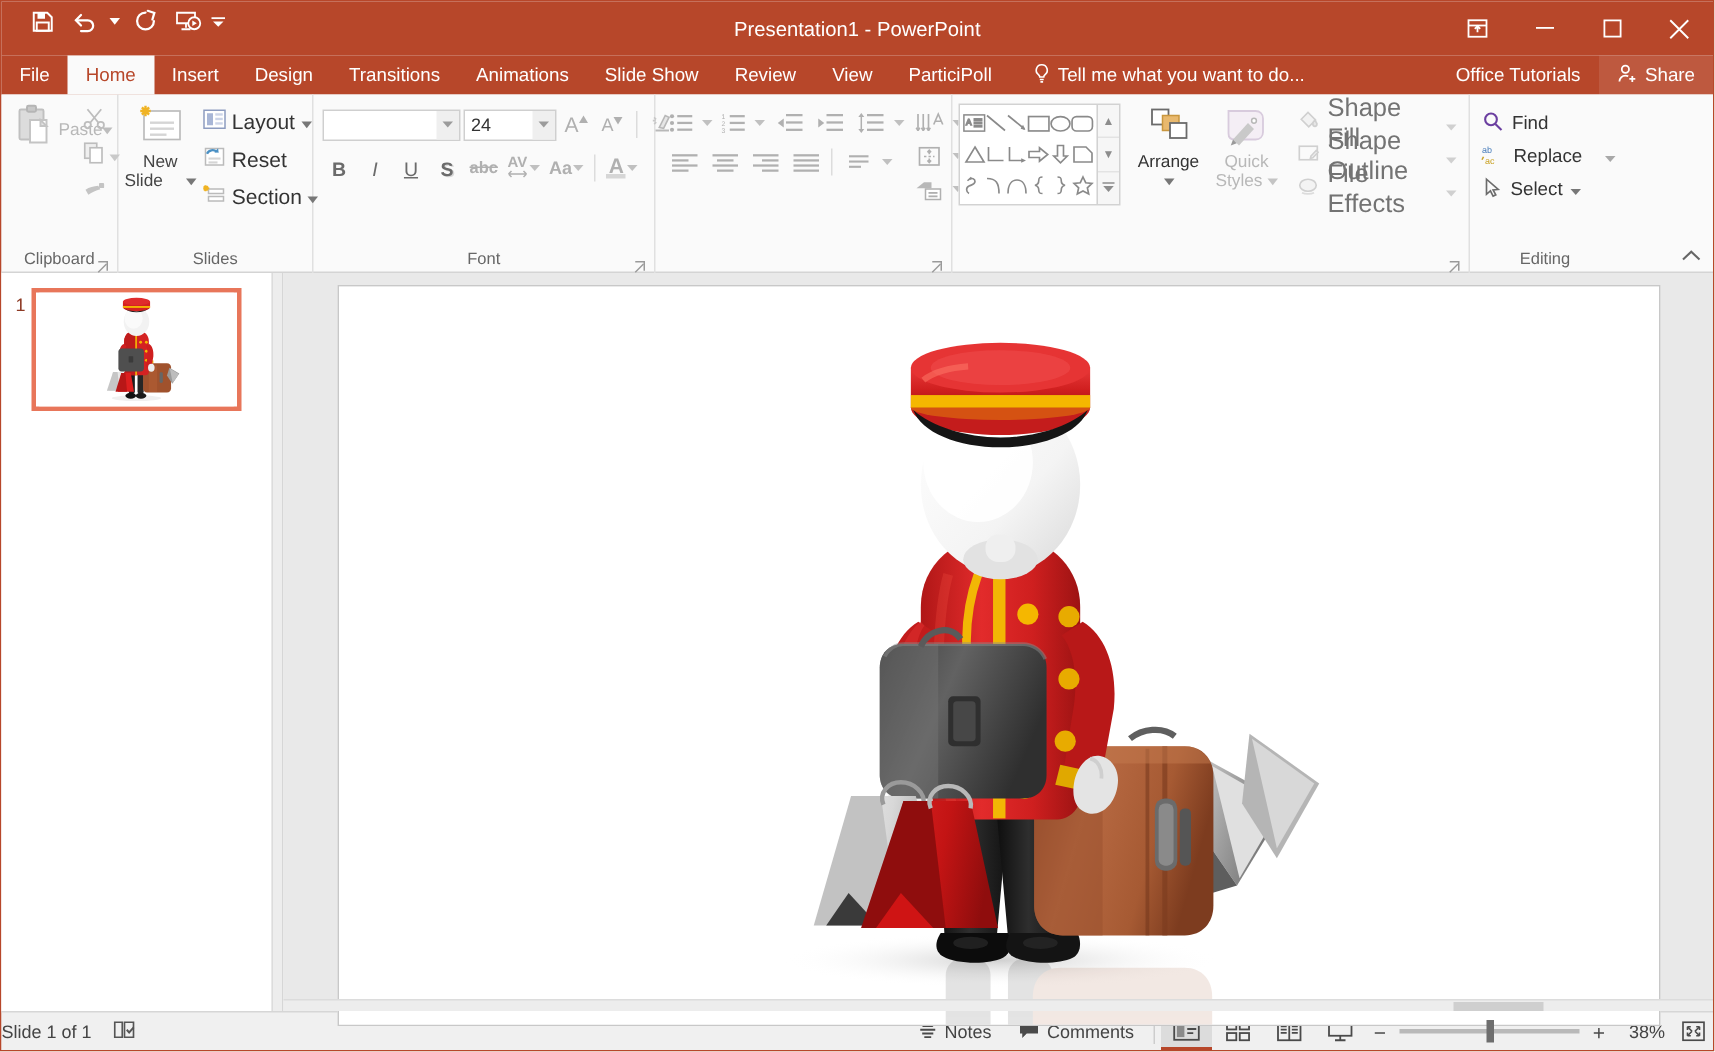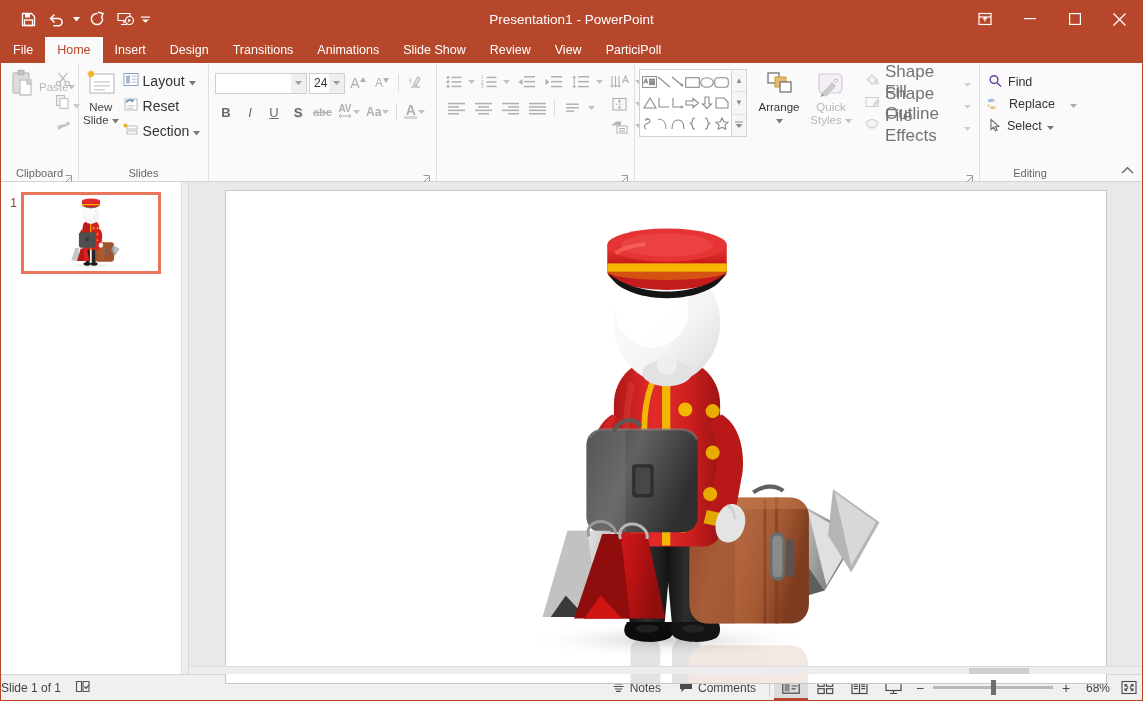--- a/index.html
+++ b/index.html
@@ -13,21 +13,21 @@
     width: 1143px; height: 701px;
     position: relative;
     border: 1px solid #b7472a;
     background: #f0f0f0;
     display: flex; flex-direction: column;
   }
 
   
   .titlebar {
     height: 36px; background: #b7472a;
-    display: flex; align-items: center;
+    display: flex; align-items: flex-start;
     position: relative; flex: 0 0 36px;
   }
   .qat { display: flex; align-items: center; gap: 2px; padding-left: 14px; }
   .qat-btn {
     width: 26px; height: 26px;
     display: flex; align-items: center; justify-content: center;
     color: #fff;
   }
   .qat-btn svg { display: block; }
   .qat-caret {
@@ -131,21 +131,21 @@
   .combo {
     height: 21px; border: 1px solid #cfcfcf; background: #fff;
     display: flex; align-items: center; font-size: 12px; color: #333;
   }
   .combo .txt { flex: 1; padding: 0 4px; overflow: hidden; white-space: nowrap; }
   .combo .arw {
     width: 15px; height: 19px; display: flex; align-items: center;
     justify-content: center; color: #9b9b9b; background: #efefef;
   }
   .combo.fontname { width: 92px; }
-  .combo.fontsize { width: 36px; }
+  .combo.fontsize { width: 62px; }
   .fbtn {
     width: 22px; height: 22px; display: flex; align-items: center;
     justify-content: center; color: #b0b0b0; font-size: 13px;
   }
   .fbtn.on { color: #6b6b6b; }
   .fbtn.wide { width: auto; padding: 0 2px; gap: 1px; font-weight: bold; }
   .vsep { width: 1px; height: 18px; background: #dcdcdc; margin: 0 3px; }
 
   
   .g-para { width: 198px; }
@@ -348,21 +348,43 @@
     <div class="tab active">Home</div>
     <div class="tab">Insert</div>
     <div class="tab">Design</div>
     <div class="tab">Transitions</div>
     <div class="tab">Animations</div>
     <div class="tab">Slide Show</div>
     <div class="tab">Review</div>
     <div class="tab">View</div>
     <div class="tab">ParticiPoll</div>
 
-
+    <div class="tellme">
+      <span>
+        <svg width="11" height="14" viewBox="0 0 11 14" fill="none" stroke="#fff" stroke-width="1.1">
+          <path d="M5.5 1.2a3.6 3.6 0 0 1 2.2 6.5c-.6.5-.9 1-.9 1.6H4.2c0-.6-.3-1.1-.9-1.6A3.6 3.6 0 0 1 5.5 1.2z"></path>
+          <path d="M4.2 11h2.6M4.6 12.6h1.8"></path>
+        </svg>
+      </span>
+      <span>Tell me what you want to do...</span>
+    </div>
+
+    <div class="tb-right">
+      <div class="office-tutorials">Office Tutorials</div>
+      <div class="share-btn">
+        <span>
+          <svg width="14" height="14" viewBox="0 0 14 14" fill="none" stroke="#fff" stroke-width="1.2">
+            <circle cx="5.6" cy="4.2" r="2.4"></circle>
+            <path d="M1.6 12.4c0-2.3 1.8-4 4-4 .7 0 1.3.15 1.9.45"></path>
+            <path d="M10.2 8.6v4M8.2 10.6h4"></path>
+          </svg>
+        </span>
+        <span>Share</span>
+      </div>
+    </div>
   </div>
 
   <div class="ribbon">
 
     <div class="rgroup g-clipboard">
       <div class="rgroup-body">
         <div class="big-btn">
           <span>
             <svg width="30" height="32" viewBox="0 0 30 32" fill="none" stroke="#c4c4c4" stroke-width="1.3">
               <rect x="4" y="4" width="16" height="20" rx="1" fill="#dcdcdc" stroke="#c0c0c0"></rect>
@@ -426,21 +448,21 @@
           <span>
             <svg width="34" height="30" viewBox="0 0 34 30" fill="none">
               <rect x="6" y="5" width="24" height="19" fill="#fff" stroke="#bbb" stroke-width="1.1"></rect>
               <rect x="10" y="12" width="16" height="1.6" fill="#d5d5d5"></rect>
               <rect x="10" y="16" width="16" height="1.6" fill="#d5d5d5"></rect>
               <rect x="10" y="20" width="11" height="1.6" fill="#d5d5d5"></rect>
               <path d="M7 1.5v7M3.5 5h7M4.6 2.6l4.8 4.8M9.4 2.6 4.6 7.4" stroke="#f0b323" stroke-width="1.6"></path>
             </svg>
           </span>
           <span class="lbl">New</span>
-          <span class="lbl" style="display:flex;align-items:center;gap:3px;">
+          <span class="lbl" style="display:flex;align-items:center;gap:15px;">
             <span>Slide</span>
             <span>
               <svg width="7" height="5" viewBox="0 0 7 5">
                   <path d="M0 0h7L3.5 4.5z" fill="#777"></path>
                 </svg>
             </span>
           </span>
         </div>
         <div class="slides-list">
           <div class="slides-item">
@@ -570,20 +592,21 @@
             <span style="display:flex;flex-direction:column;align-items:center;line-height:11px;">
               <span style="font-size:14px;color:#b0b0b0;">A</span>
               <span style="width:13px;height:3px;background:#d6d6d6;display:block;"></span>
             </span>
             <svg width="7" height="4" viewBox="0 0 7 4">
                 <path d="M0 0h7L3.5 4z" fill="#c0c0c0"></path>
               </svg>
           </div>
         </div>
       </div>
+      <div class="rgroup-label">Font</div>
       <div class="dlg-launcher">
         <svg width="10" height="10" viewBox="0 0 10 10" fill="none" stroke="#9a9a9a" stroke-width="1">
           <path d="M1.5 1.5h6v6"></path>
             <path d="M1.5 8.5 7 3"></path>
         </svg>
       </div>
     </div>
 
     <div class="rgroup g-para">
       <div class="rgroup-body" style="padding-top:6px;">
@@ -1313,21 +1336,21 @@
       </div>
 
       <div class="zoom-slider">
         <span class="zoom-pm">−</span>
         <span class="zoom-track">
           <span class="zoom-tick"></span>
           <span class="zoom-knob"></span>
         </span>
         <span class="zoom-pm">+</span>
       </div>
-      <div class="zoom-pct">68%</div>
+      <div class="zoom-pct">38%</div>
       <div class="fit-btn">
         <svg width="16" height="15" viewBox="0 0 16 15" fill="none" stroke="#4a4a4a" stroke-width="1.1">
           <rect x="1" y="1.5" width="14" height="12"></rect>
           <path d="M4 4.5l3 3M12 4.5l-3 3M4 10.5l3-3M12 10.5l-3-3"></path>
           <path d="M4 4.5h2.2M4 4.5v2.2M12 4.5H9.8M12 4.5v2.2M4 10.5h2.2M4 10.5V8.3M12 10.5H9.8M12 10.5V8.3"></path>
         </svg>
       </div>
     </div>
   </div>
 </div>

